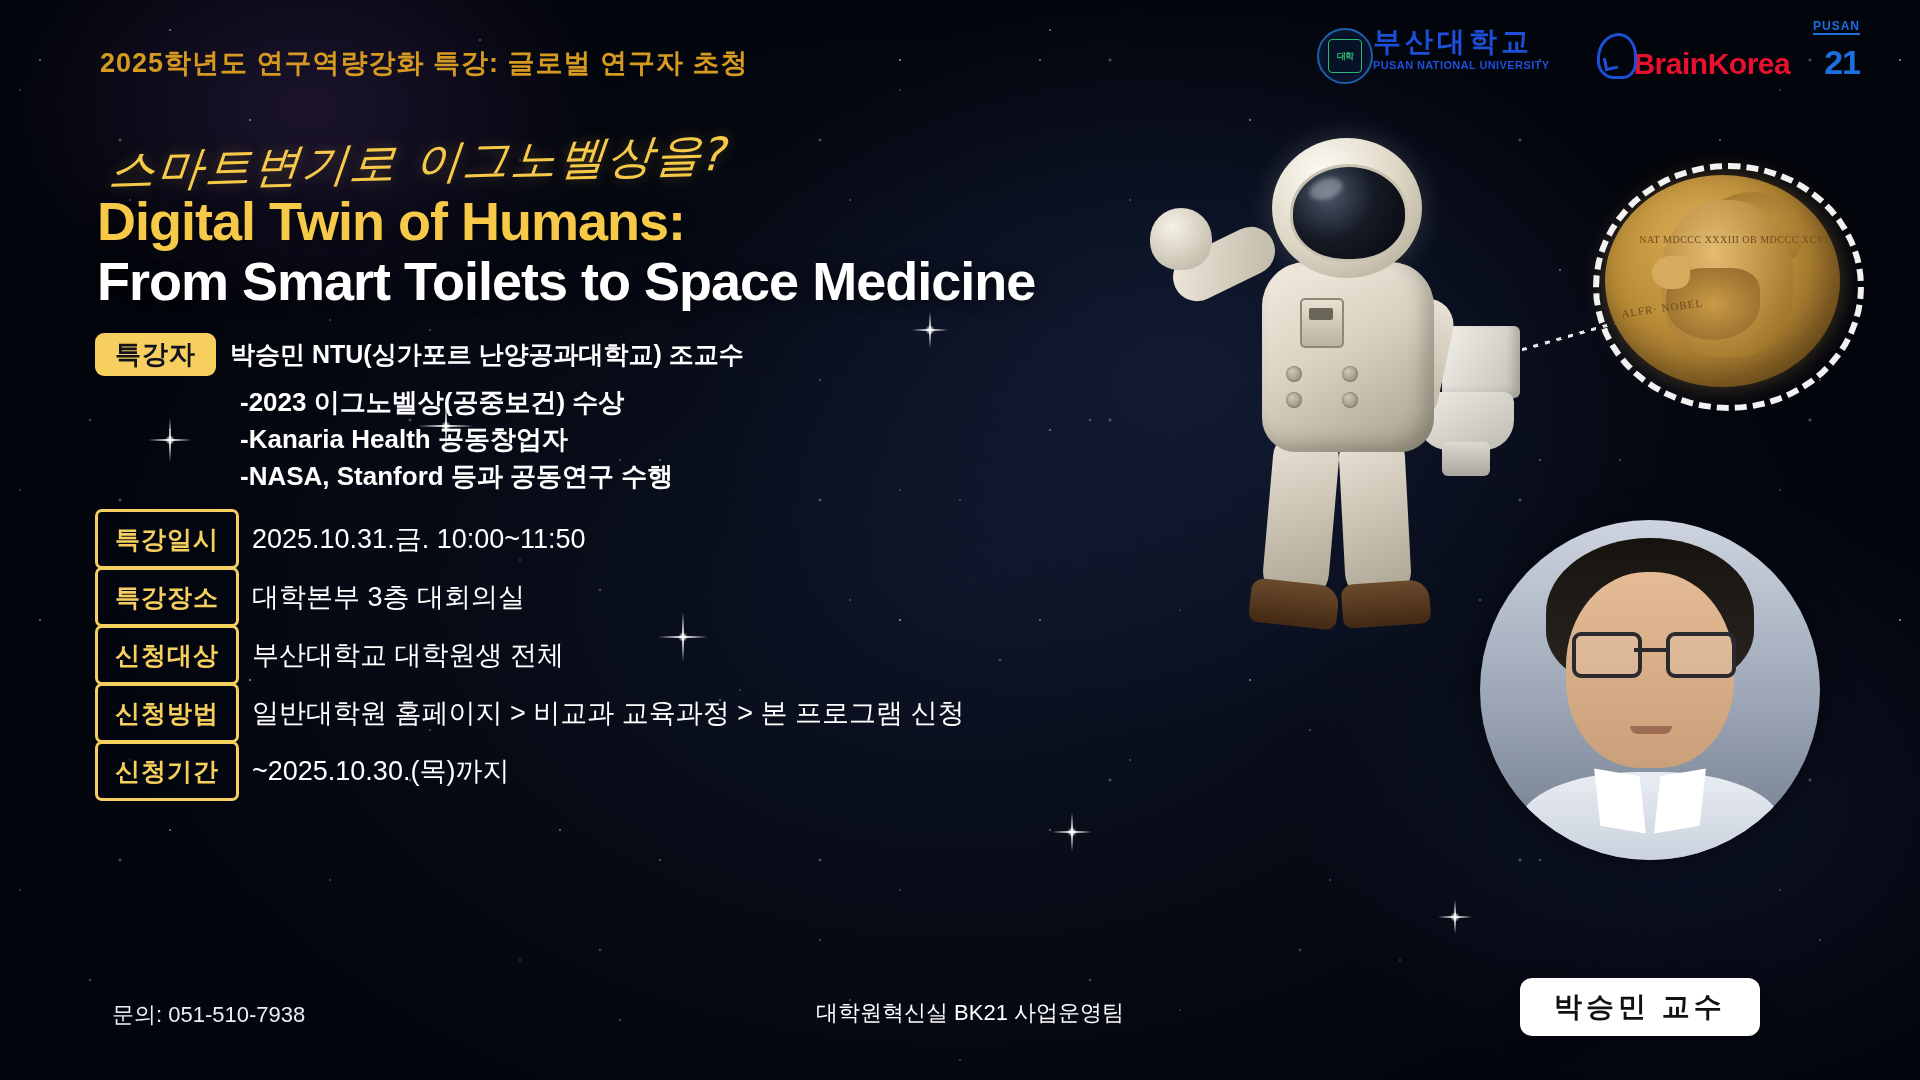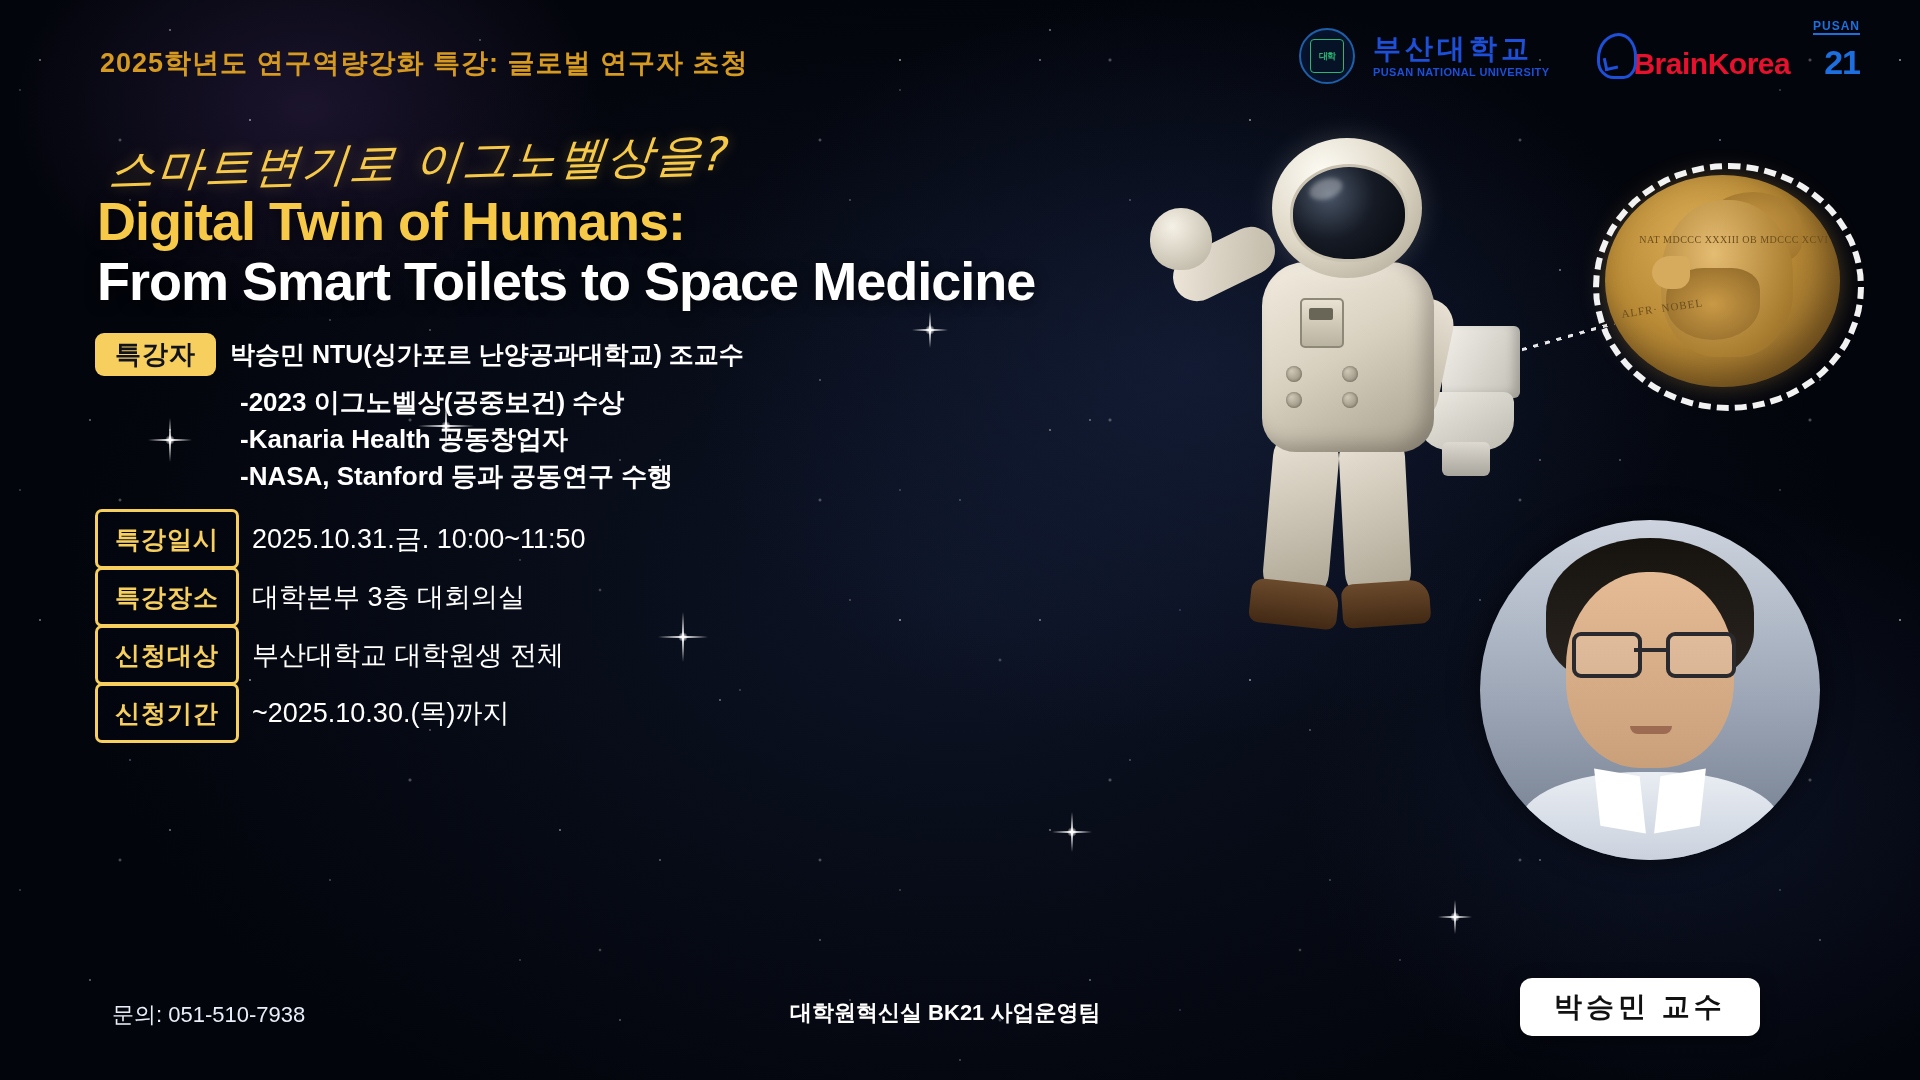--- a/index.html
+++ b/index.html
@@ -70,21 +70,21 @@
   .sparkle i{position:absolute;left:50%;top:50%;width:10px;height:10px;transform:translate(-50%,-50%);
     background:radial-gradient(circle,#fff 0%,rgba(255,255,255,.6) 35%,rgba(255,255,255,0) 70%);border-radius:50%;}
 
   
   .kicker{
     position:absolute;left:100px;top:45px;
     font-size:27px;font-weight:700;letter-spacing:1px;color:#d69a20;
     white-space:nowrap;
   }
   .logos{position:absolute;right:60px;top:28px;display:flex;align-items:center;gap:48px;}
-  .pnu-logo{display:flex;align-items:center;gap:18px;}
+  .pnu-logo{display:flex;align-items:flex-start;gap:0;}
   .pnu-seal{width:52px;height:52px;border-radius:50%;border:2px solid #1f5fa8;position:relative;
     background:radial-gradient(circle,#07112a 55%,#0a1a38 100%);}
   .pnu-seal .inner{position:absolute;inset:9px;border:1.5px solid #2bb673;border-radius:4px;
     background:#061226;display:flex;align-items:center;justify-content:center;}
   .pnu-seal .inner span{font-size:9px;color:#2bb673;font-weight:700;letter-spacing:-1px;}
   .pnu-text{line-height:1;}
   .pnu-kr{font-size:28px;font-weight:700;color:#1d4fd8;letter-spacing:4px;}
   .pnu-en{font-size:11px;font-weight:700;color:#1d4fd8;letter-spacing:.4px;margin-top:4px;}
   .bk-logo{display:flex;align-items:flex-end;gap:2px;position:relative;}
   .bk-head{width:34px;height:40px;border:3px solid #1d4fd8;border-radius:60% 50% 38% 46%/60% 55% 40% 42%;
@@ -131,21 +131,21 @@
   .badge-outline{
     min-width:118px;text-align:center;
     border:3px solid #f7cf5e;border-radius:7px;color:#f7cf5e;
     padding:12px 10px;font-size:25px;font-weight:700;letter-spacing:1px;line-height:1.2;
     background:rgba(3,6,16,.45);
   }
   .info-val{font-size:27px;font-weight:400;color:#fff;white-space:nowrap;}
 
   
   .contact{position:absolute;left:112px;top:1000px;font-size:22px;color:#e9eef8;}
-  .org{position:absolute;left:790px;top:998px;font-size:22px;font-weight:700;color:#fff;}
+  .org{position:absolute;left:816px;top:998px;font-size:22px;font-weight:400;color:#fff;}
 
   
   .astro{position:absolute;left:1150px;top:130px;width:430px;height:560px;}
   .a-helmet{position:absolute;left:122px;top:8px;width:150px;height:140px;border-radius:50%;
     background:radial-gradient(circle at 34% 26%,#fdfbf4 0%,#ded7c6 52%,#a89f8d 100%);
     box-shadow:0 0 28px rgba(255,255,255,.16);}
   .a-visor{position:absolute;left:140px;top:34px;width:112px;height:92px;border-radius:50% 50% 46% 46%;
     background:radial-gradient(circle at 32% 30%,#4a5668 0%,#151a24 46%,#05070c 100%);
     border:3px solid #c9c2b0;}
   .a-visor::after{content:"";position:absolute;left:16px;top:12px;width:34px;height:20px;border-radius:50%;
@@ -334,20 +334,24 @@
     </div>
     <div class="info-row">
       <div class="badge-outline">특강장소</div>
       <div class="info-val">대학본부 3층 대회의실</div>
     </div>
     <div class="info-row">
       <div class="badge-outline">신청대상</div>
       <div class="info-val">부산대학교 대학원생 전체</div>
     </div>
     <div class="info-row">
+      <div class="badge-outline">신청방법</div>
+      <div class="info-val">일반대학원 홈페이지 &gt; 비교과 교육과정 &gt; 본 프로그램 신청</div>
+    </div>
+    <div class="info-row">
       <div class="badge-outline">신청기간</div>
       <div class="info-val">~2025.10.30.(목)까지</div>
     </div>
   </div>
 
   <div class="contact">문의: 051-510-7938</div>
   <div class="org">대학원혁신실 BK21 사업운영팀</div>
 
   <div class="prof">
     <div class="shirt"></div>

